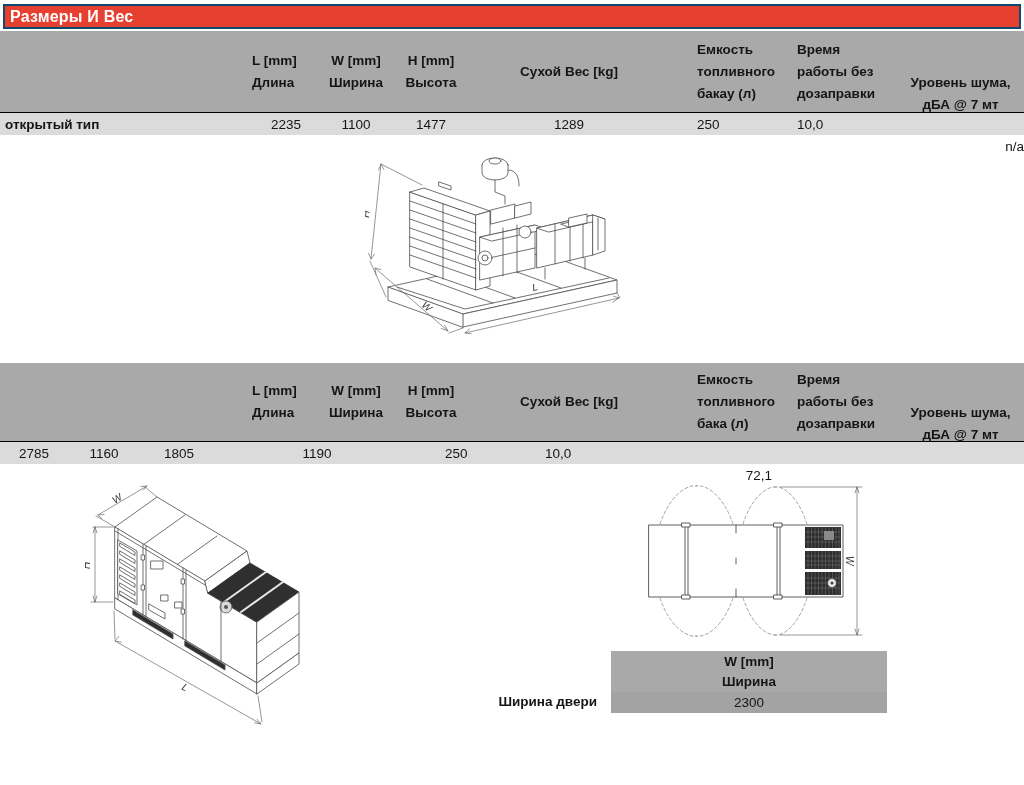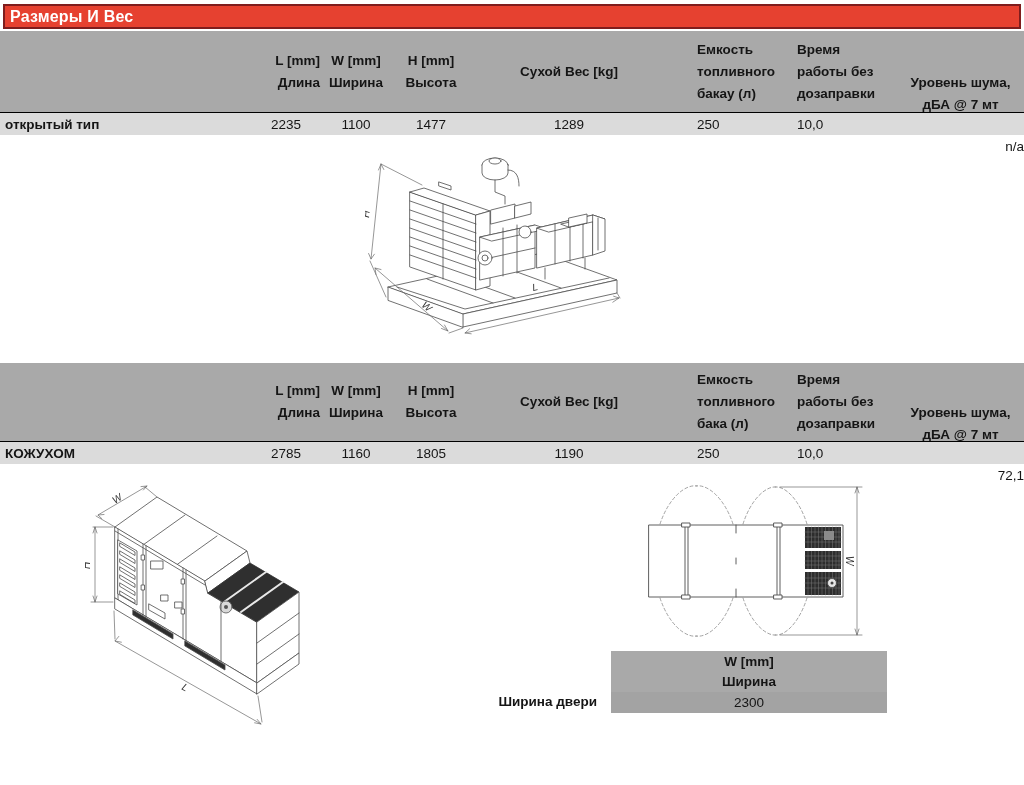--- a/index.html
+++ b/index.html
@@ -3,33 +3,33 @@
 <meta charset="utf-8">
 <style>
   html,body{margin:0;padding:0;}
   body{
     width:1024px;height:785px;position:relative;background:#ffffff;
     font-family:"Liberation Sans",sans-serif;color:#151515;overflow:hidden;
   }
   
   .banner{
     position:absolute;left:3px;top:4px;width:1014px;height:21px;
-    background:#e64130;border:2px solid #7f1d1d;
+    background:#e64130;border:2px solid #0c4a6e;
     display:flex;align-items:center;
   }
   .banner-title{color:#ffffff;font-weight:bold;font-size:16px;padding-left:5px;letter-spacing:.2px;}
 
   
   .spec-head{position:absolute;left:0;width:1024px;background:#a9a9a9;display:flex;}
   #t1-head{top:31px;height:81px;}
   #t2-head{top:363px;height:78px;}
   .hc{display:flex;flex-direction:column;justify-content:center;
       font-weight:bold;font-size:13.5px;line-height:22px;box-sizing:border-box;}
   .c0{width:252px;}
-  .c1{width:68px;text-align:right;}
+  .c1{width:68px;text-align:left;}
   .c2{width:72px;text-align:center;}
   .c3{width:78px;text-align:center;}
   .c4{width:198px;text-align:center;}
   .gap{width:21px;}
   .c5{width:100px;padding-left:8px;}
   .c6{width:108px;padding-left:8px;}
   .c7{width:127px;text-align:center;margin-top:44px;}
   .spec-row{
     position:absolute;left:0;width:1024px;height:23px;background:#dbdbdb;
     border-top:1px solid #000;display:flex;align-items:center;
@@ -234,21 +234,20 @@
     <span>работы без</span>
     <span>дозаправки</span>
   </div>
   <div class="hc c7">
     <span>Уровень шума,</span>
     <span>дБА @ 7 мт</span>
   </div>
 </div>
 
 <div class="spec-row" id="t2-row">
-  <div class="rc c0">КОЖУХОМ</div>
   <div class="rc c1">2785</div>
   <div class="rc c2">1160</div>
   <div class="rc c3">1805</div>
   <div class="rc c4">1190</div>
   <div class="rc gap"></div>
   <div class="rc c5">250</div>
   <div class="rc c6">10,0</div>
   <div class="rc c7">72,1</div>
 </div>
 

